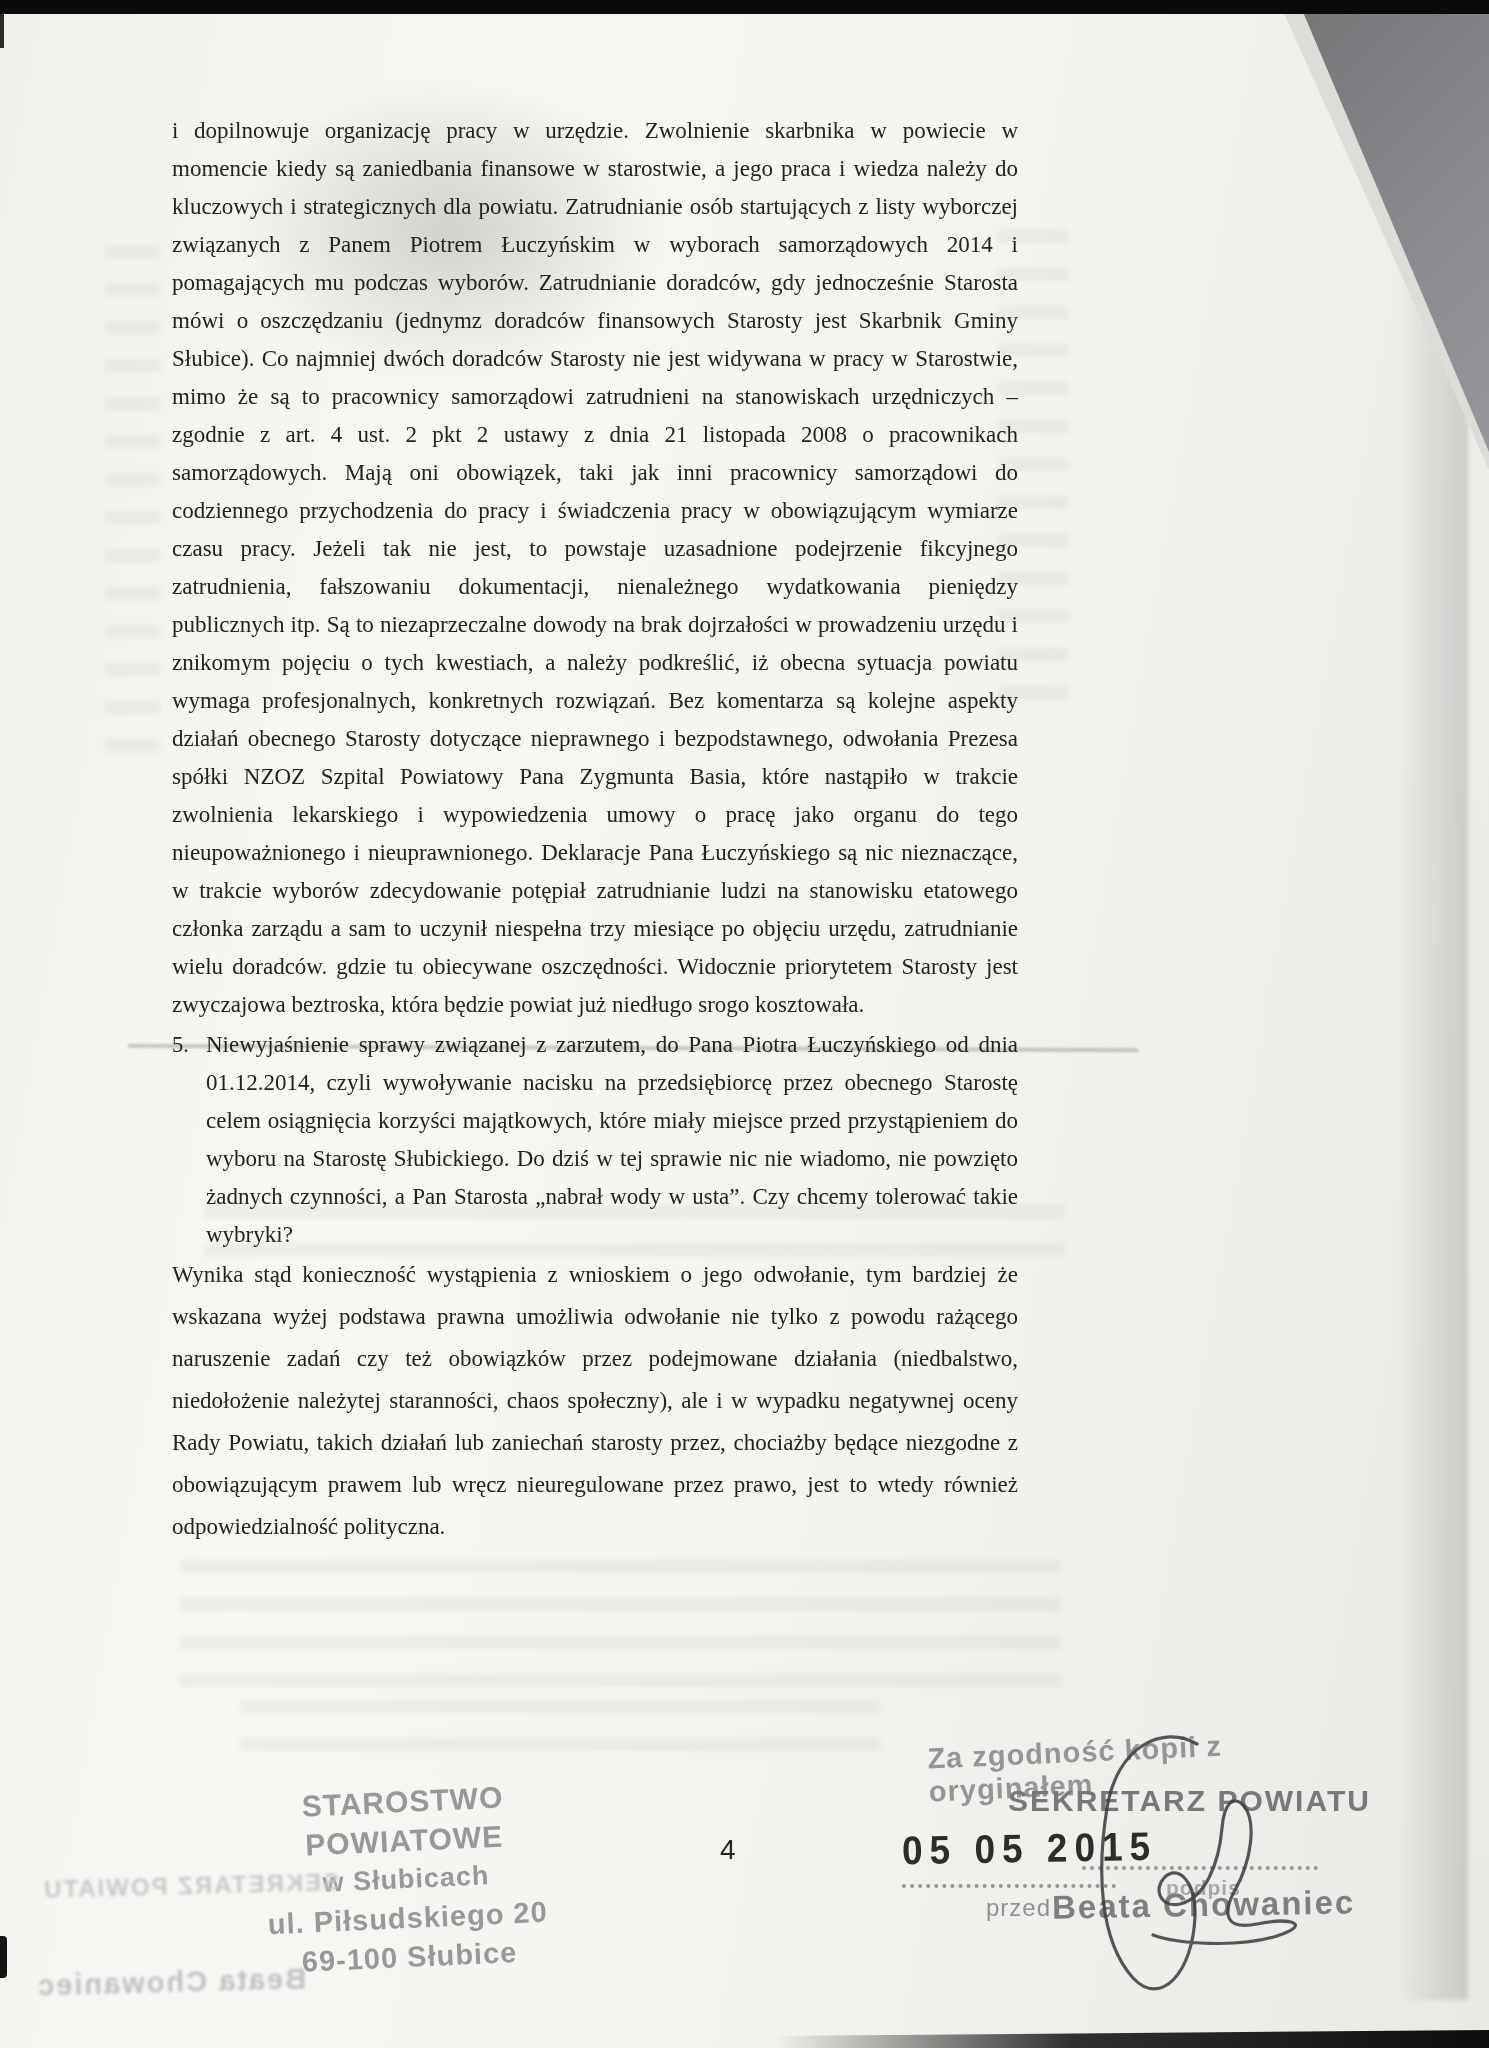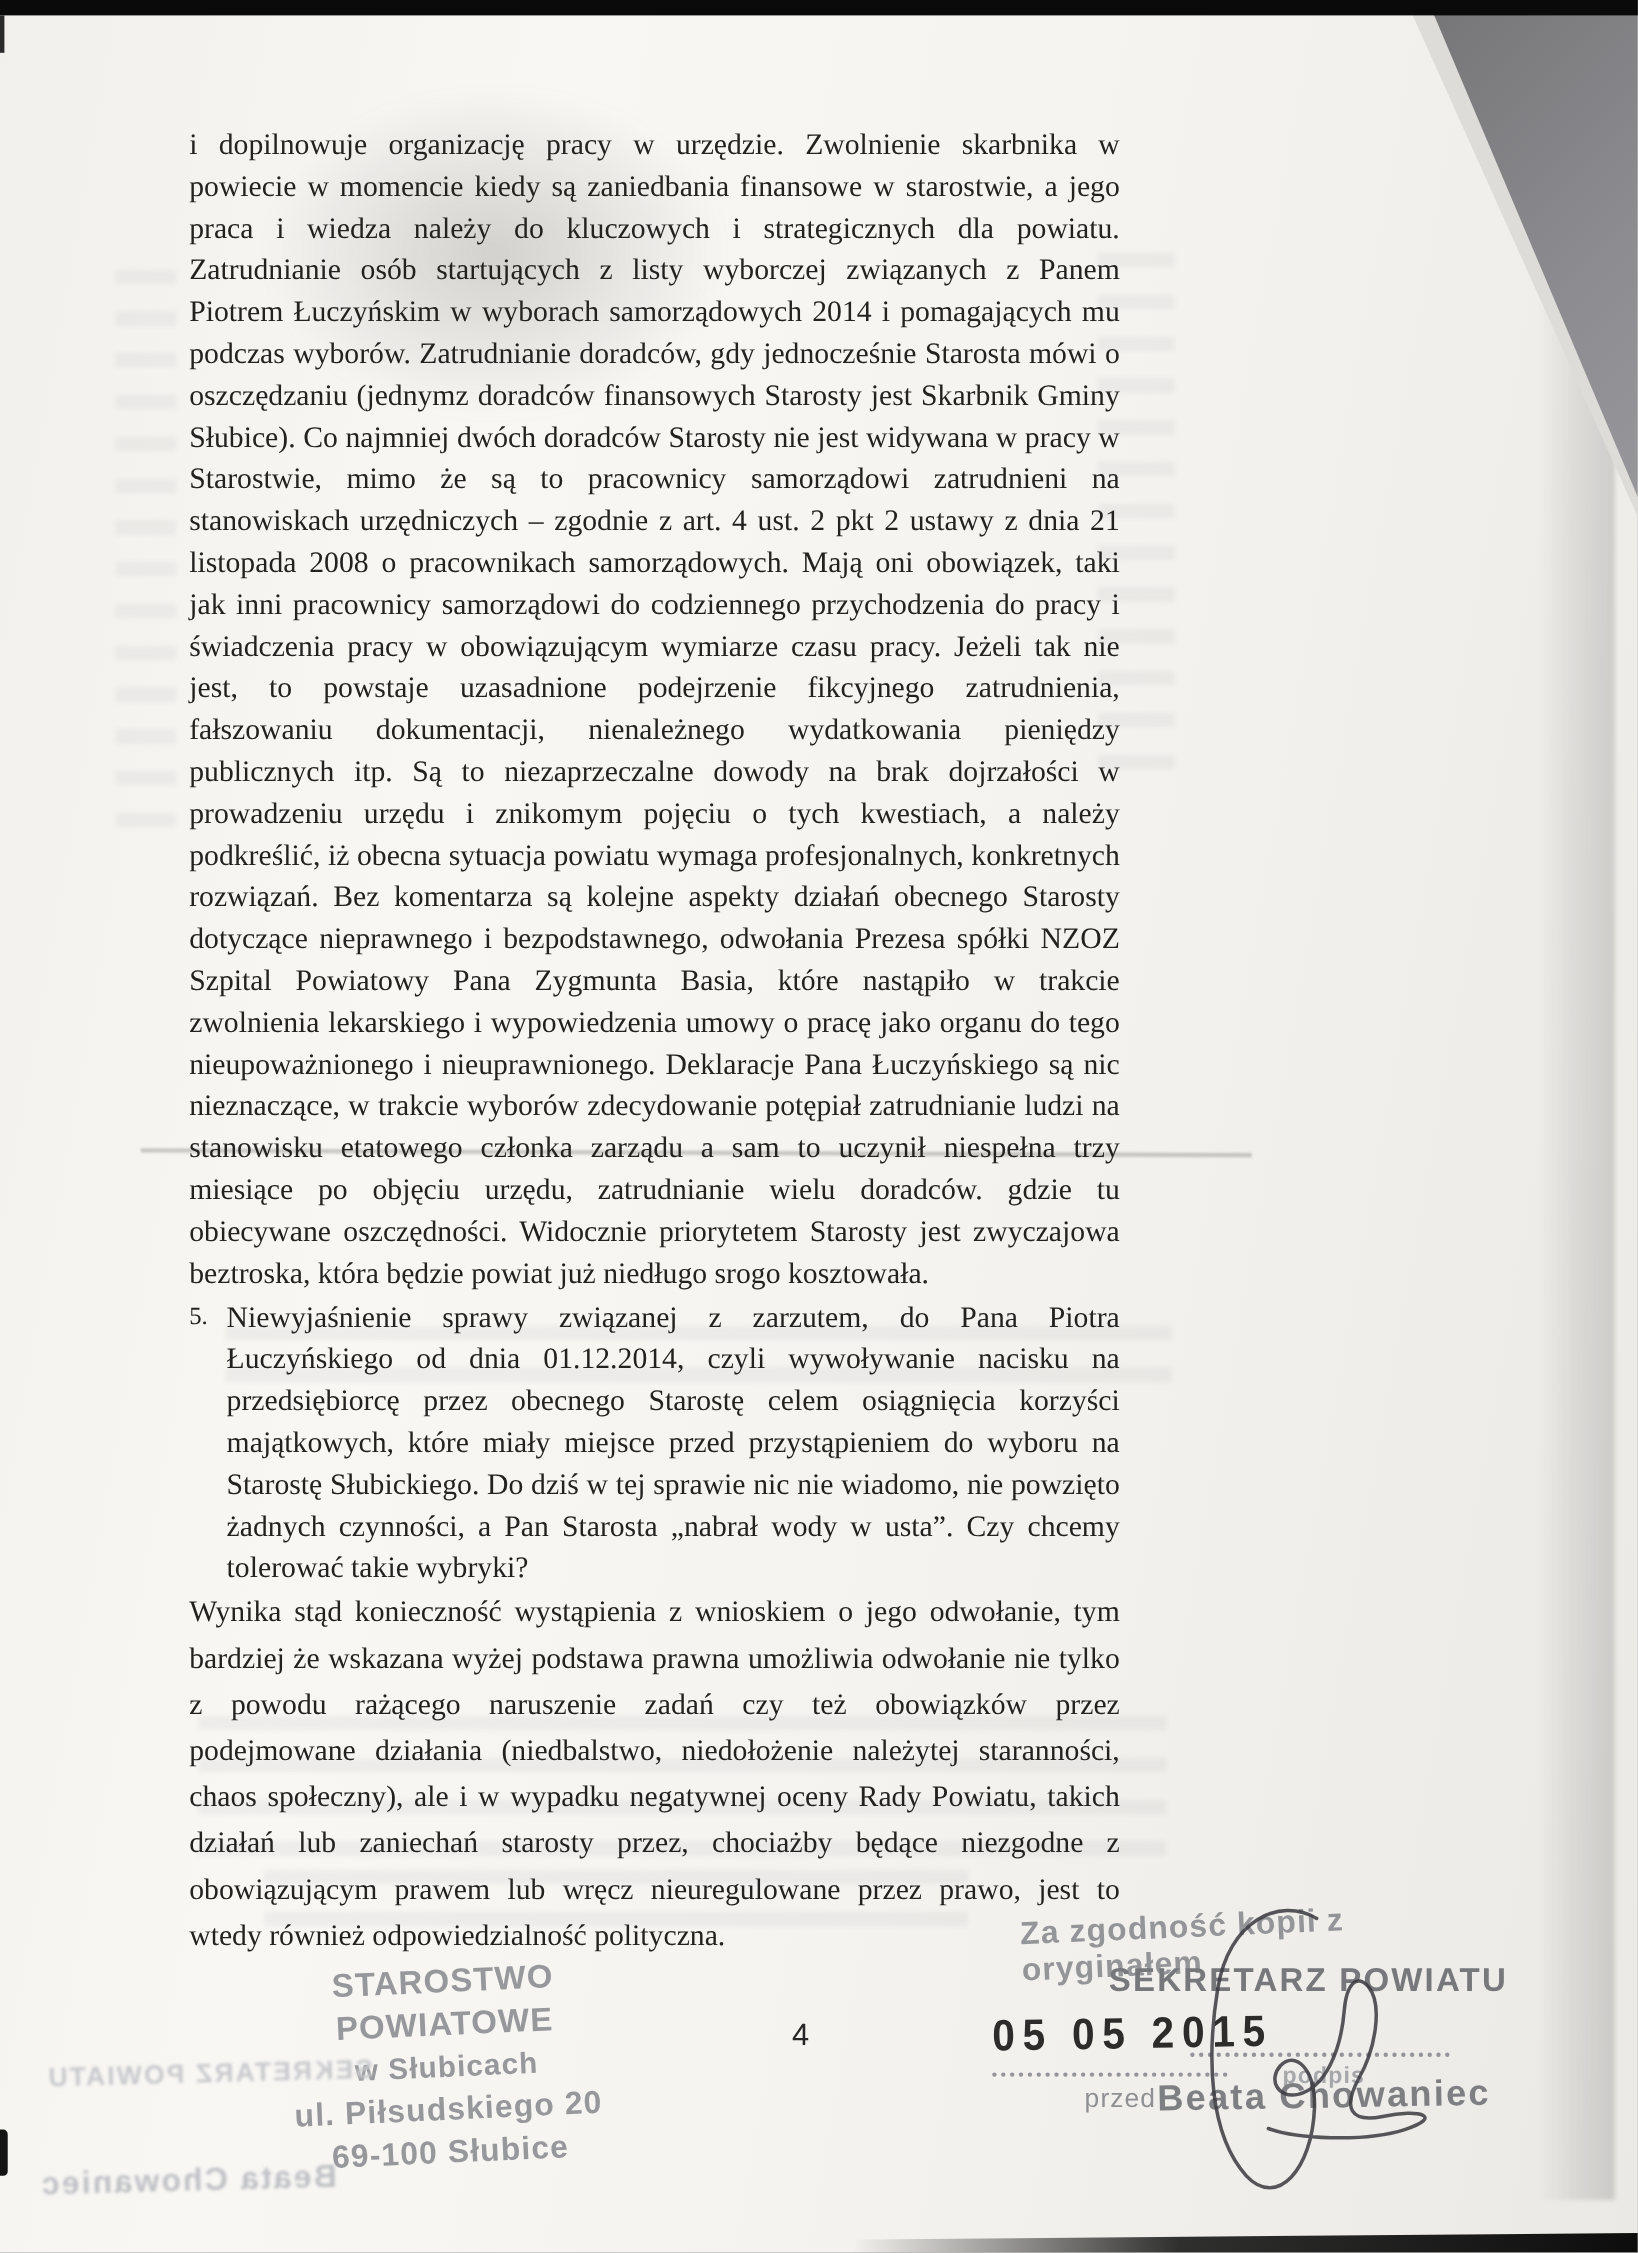--- a/index.html
+++ b/index.html
@@ -33,21 +33,21 @@
   .bottom-bar{left:0;top:2028px;width:1489px;height:20px;
     clip-path:polygon(0 72%,100% 10%,100% 100%,0 100%);
     background:linear-gradient(90deg, rgba(18,18,18,0) 0%, rgba(18,18,18,0) 52%, rgba(14,14,14,.85) 72%, #0d0d0d 100%);}
   .crease{left:128px;top:1046px;width:1010px;height:4px;
     background:rgba(85,82,78,.28);filter:blur(1.2px);transform:rotate(.25deg);}
   
   .ghost{filter:blur(2.6px);opacity:.5;
     background:repeating-linear-gradient(180deg, rgba(120,122,128,.16) 0 13px, rgba(120,122,128,0) 13px 38px);}
   
   .textcol{left:172px;top:112px;width:846px;color:#232220;}
-  .par{margin:0;font-size:27px;line-height:38px;text-align:justify;}
+  .par{margin:0;font-size:23px;line-height:38px;text-align:justify;}
   .item5{display:flex;margin-top:2px;}
   .num{width:34px;flex:0 0 34px;font-size:22.5px;line-height:38px;}
   .flex1{flex:1;}
   .closing{line-height:42px;}
   
   .sans{font-family:"Liberation Sans","DejaVu Sans",sans-serif;}
   .office-stamp{left:222px;top:1782px;width:368px;text-align:center;
     color:#97989c;transform:rotate(-2.6deg);letter-spacing:1px;line-height:39px;font-weight:600;}
   .office-stamp .l1{font-size:30px;}
   .office-stamp .l2{font-size:27px;}

